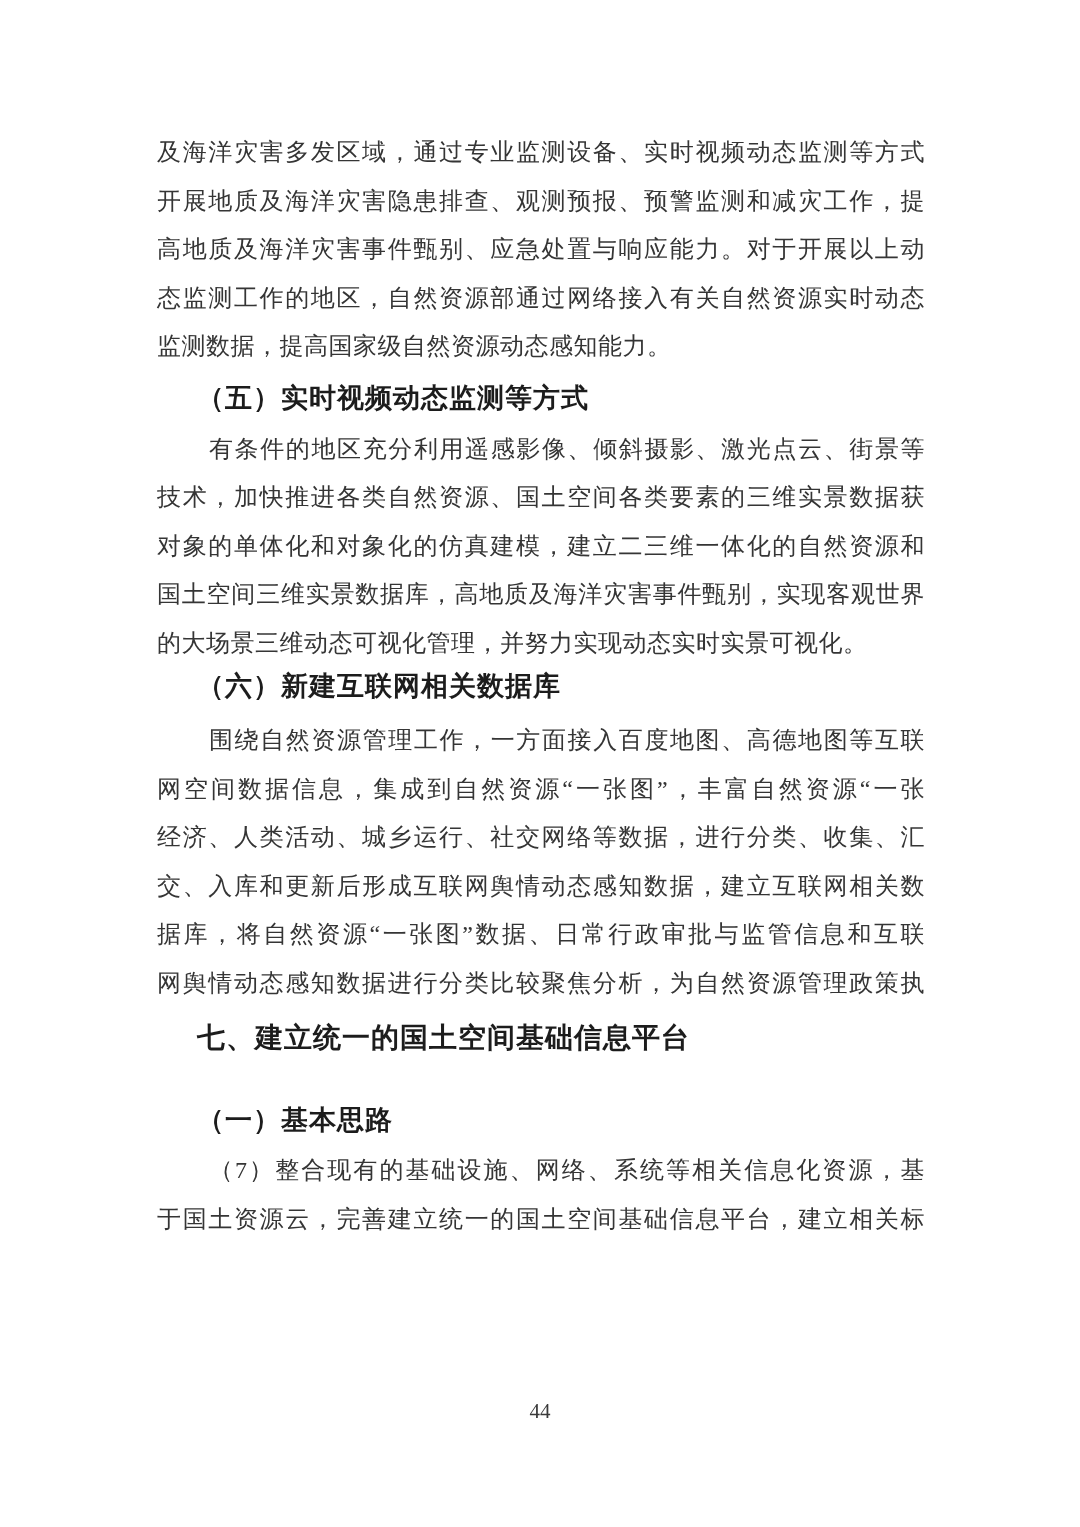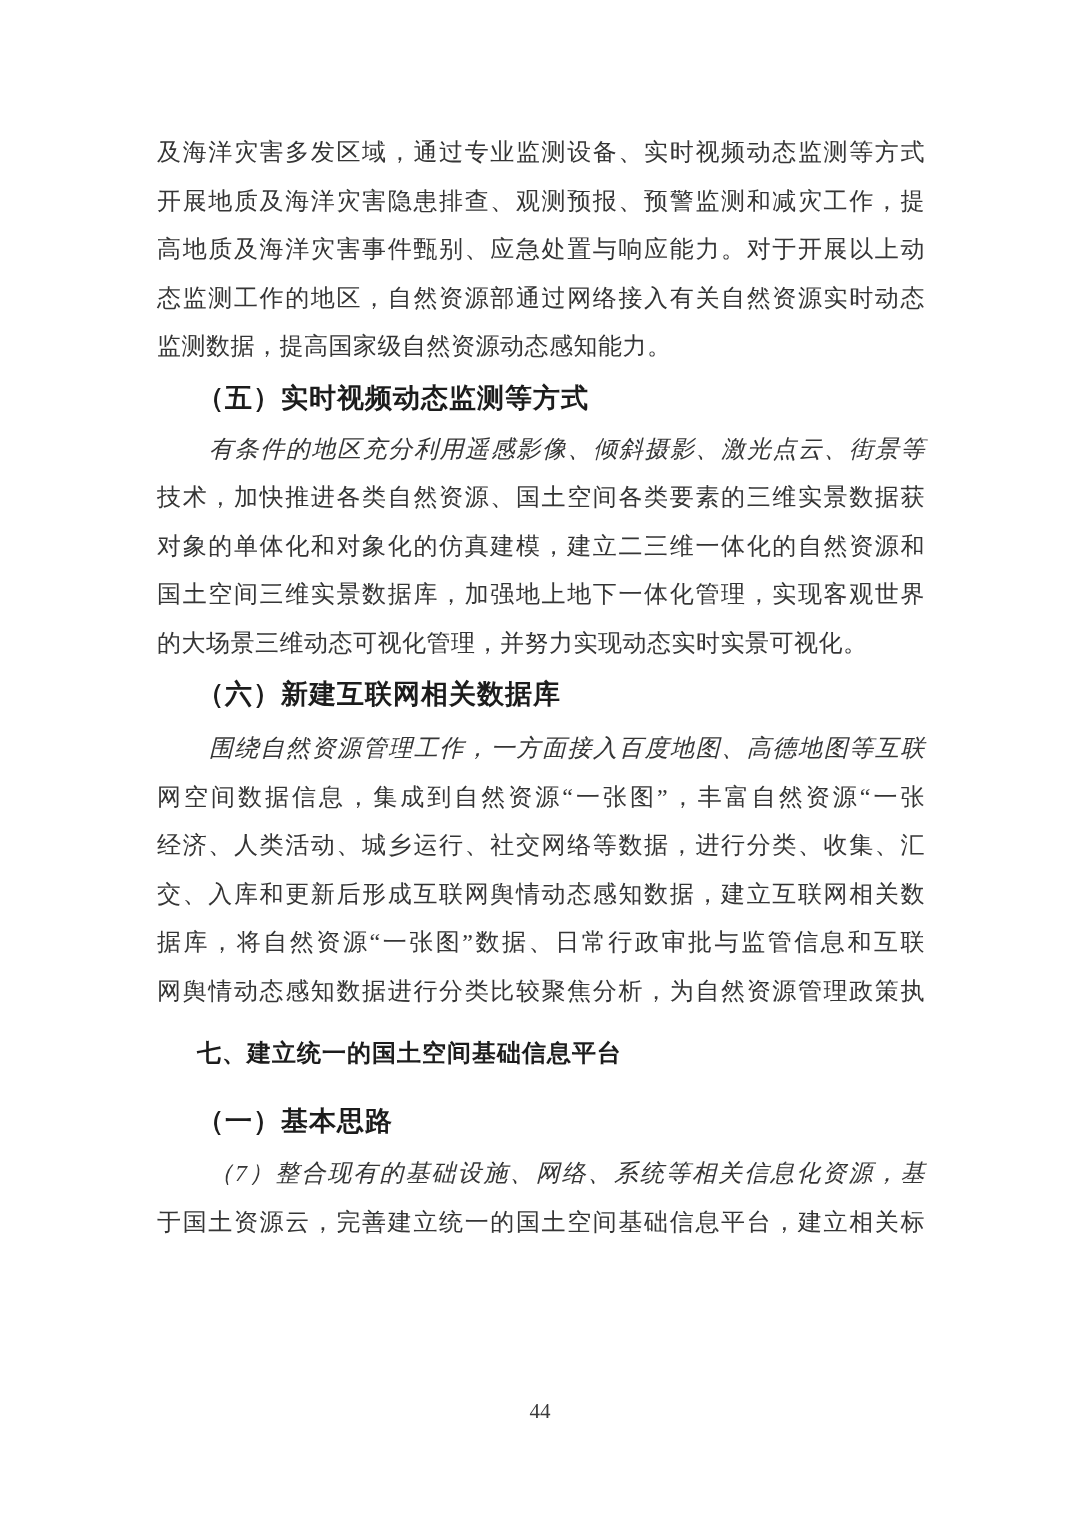--- a/index.html
+++ b/index.html
@@ -28,41 +28,40 @@
     color: #353535;
   }
   .line {
     text-align: justify;
     text-align-last: justify;
     white-space: normal;
     letter-spacing: 0.5px;
   }
   .line.first {
     padding-left: 52px;
-    font-style: italic;
   }
   .line.last {
     text-align-last: left;
   }
   .heading {
     font-family: "Liberation Sans", "DejaVu Sans", sans-serif;
     font-weight: 700;
     color: #1c1c1c;
     font-size: 27px;
     line-height: 34px;
     padding-left: 40px;
     letter-spacing: 1px;
     margin: 0;
   }
   .heading.h5 { margin-top: 10px; }
   .para.p5   { margin-top: 10px; }
-  .heading.h6 { margin-top: 10px; }
+  .heading.h6 { margin-top: 2px; }
   .para.p6   { margin-top: 13px; }
-  .heading.ch7 { margin-top: 21px; font-size: 24px; }
-  .heading.h71 { margin-top: 36px; font-family: Liberation Mono, monospace; }
+  .heading.ch7 { margin-top: 14px; font-size: 28px; }
+  .heading.h71 { margin-top: 48px; }
   .para.p71  { margin-top: 9px; }
   .page-number {
     position: absolute;
     top: 1398px;
     left: 0;
     width: 1080px;
     text-align: center;
     font-size: 21px;
     line-height: 26px;
     color: #3a3a3a;
@@ -82,21 +81,21 @@
         <div class="line">态监测工作的地区，自然资源部通过网络接入有关自然资源实时动态</div>
         <div class="line last">监测数据，提高国家级自然资源动态感知能力。</div>
       </div>
 
     <h2 class="heading h5">（五）实时视频动态监测等方式</h2>
 
     <div class="para p5 indent-first">
         <div class="line first">有条件的地区充分利用遥感影像、倾斜摄影、激光点云、街景等</div>
         <div class="line">技术，加快推进各类自然资源、国土空间各类要素的三维实景数据获</div>
         <div class="line">对象的单体化和对象化的仿真建模，建立二三维一体化的自然资源和</div>
-        <div class="line">国土空间三维实景数据库，加强地上地下一体化管理，实现客观世界</div>
+        <div class="line">国土空间三维实景数据库，高地质及海洋灾害事件甄别，实现客观世界</div>
         <div class="line last">的大场景三维动态可视化管理，并努力实现动态实时实景可视化。</div>
       </div>
 
     <h2 class="heading h6">（六）新建互联网相关数据库</h2>
 
     <div class="para p6 indent-first">
         <div class="line first">围绕自然资源管理工作，一方面接入百度地图、高德地图等互联</div>
         <div class="line">网空间数据信息，集成到自然资源“一张图”，丰富自然资源“一张</div>
         <div class="line">经济、人类活动、城乡运行、社交网络等数据，进行分类、收集、汇</div>
         <div class="line">交、入库和更新后形成互联网舆情动态感知数据，建立互联网相关数</div>

